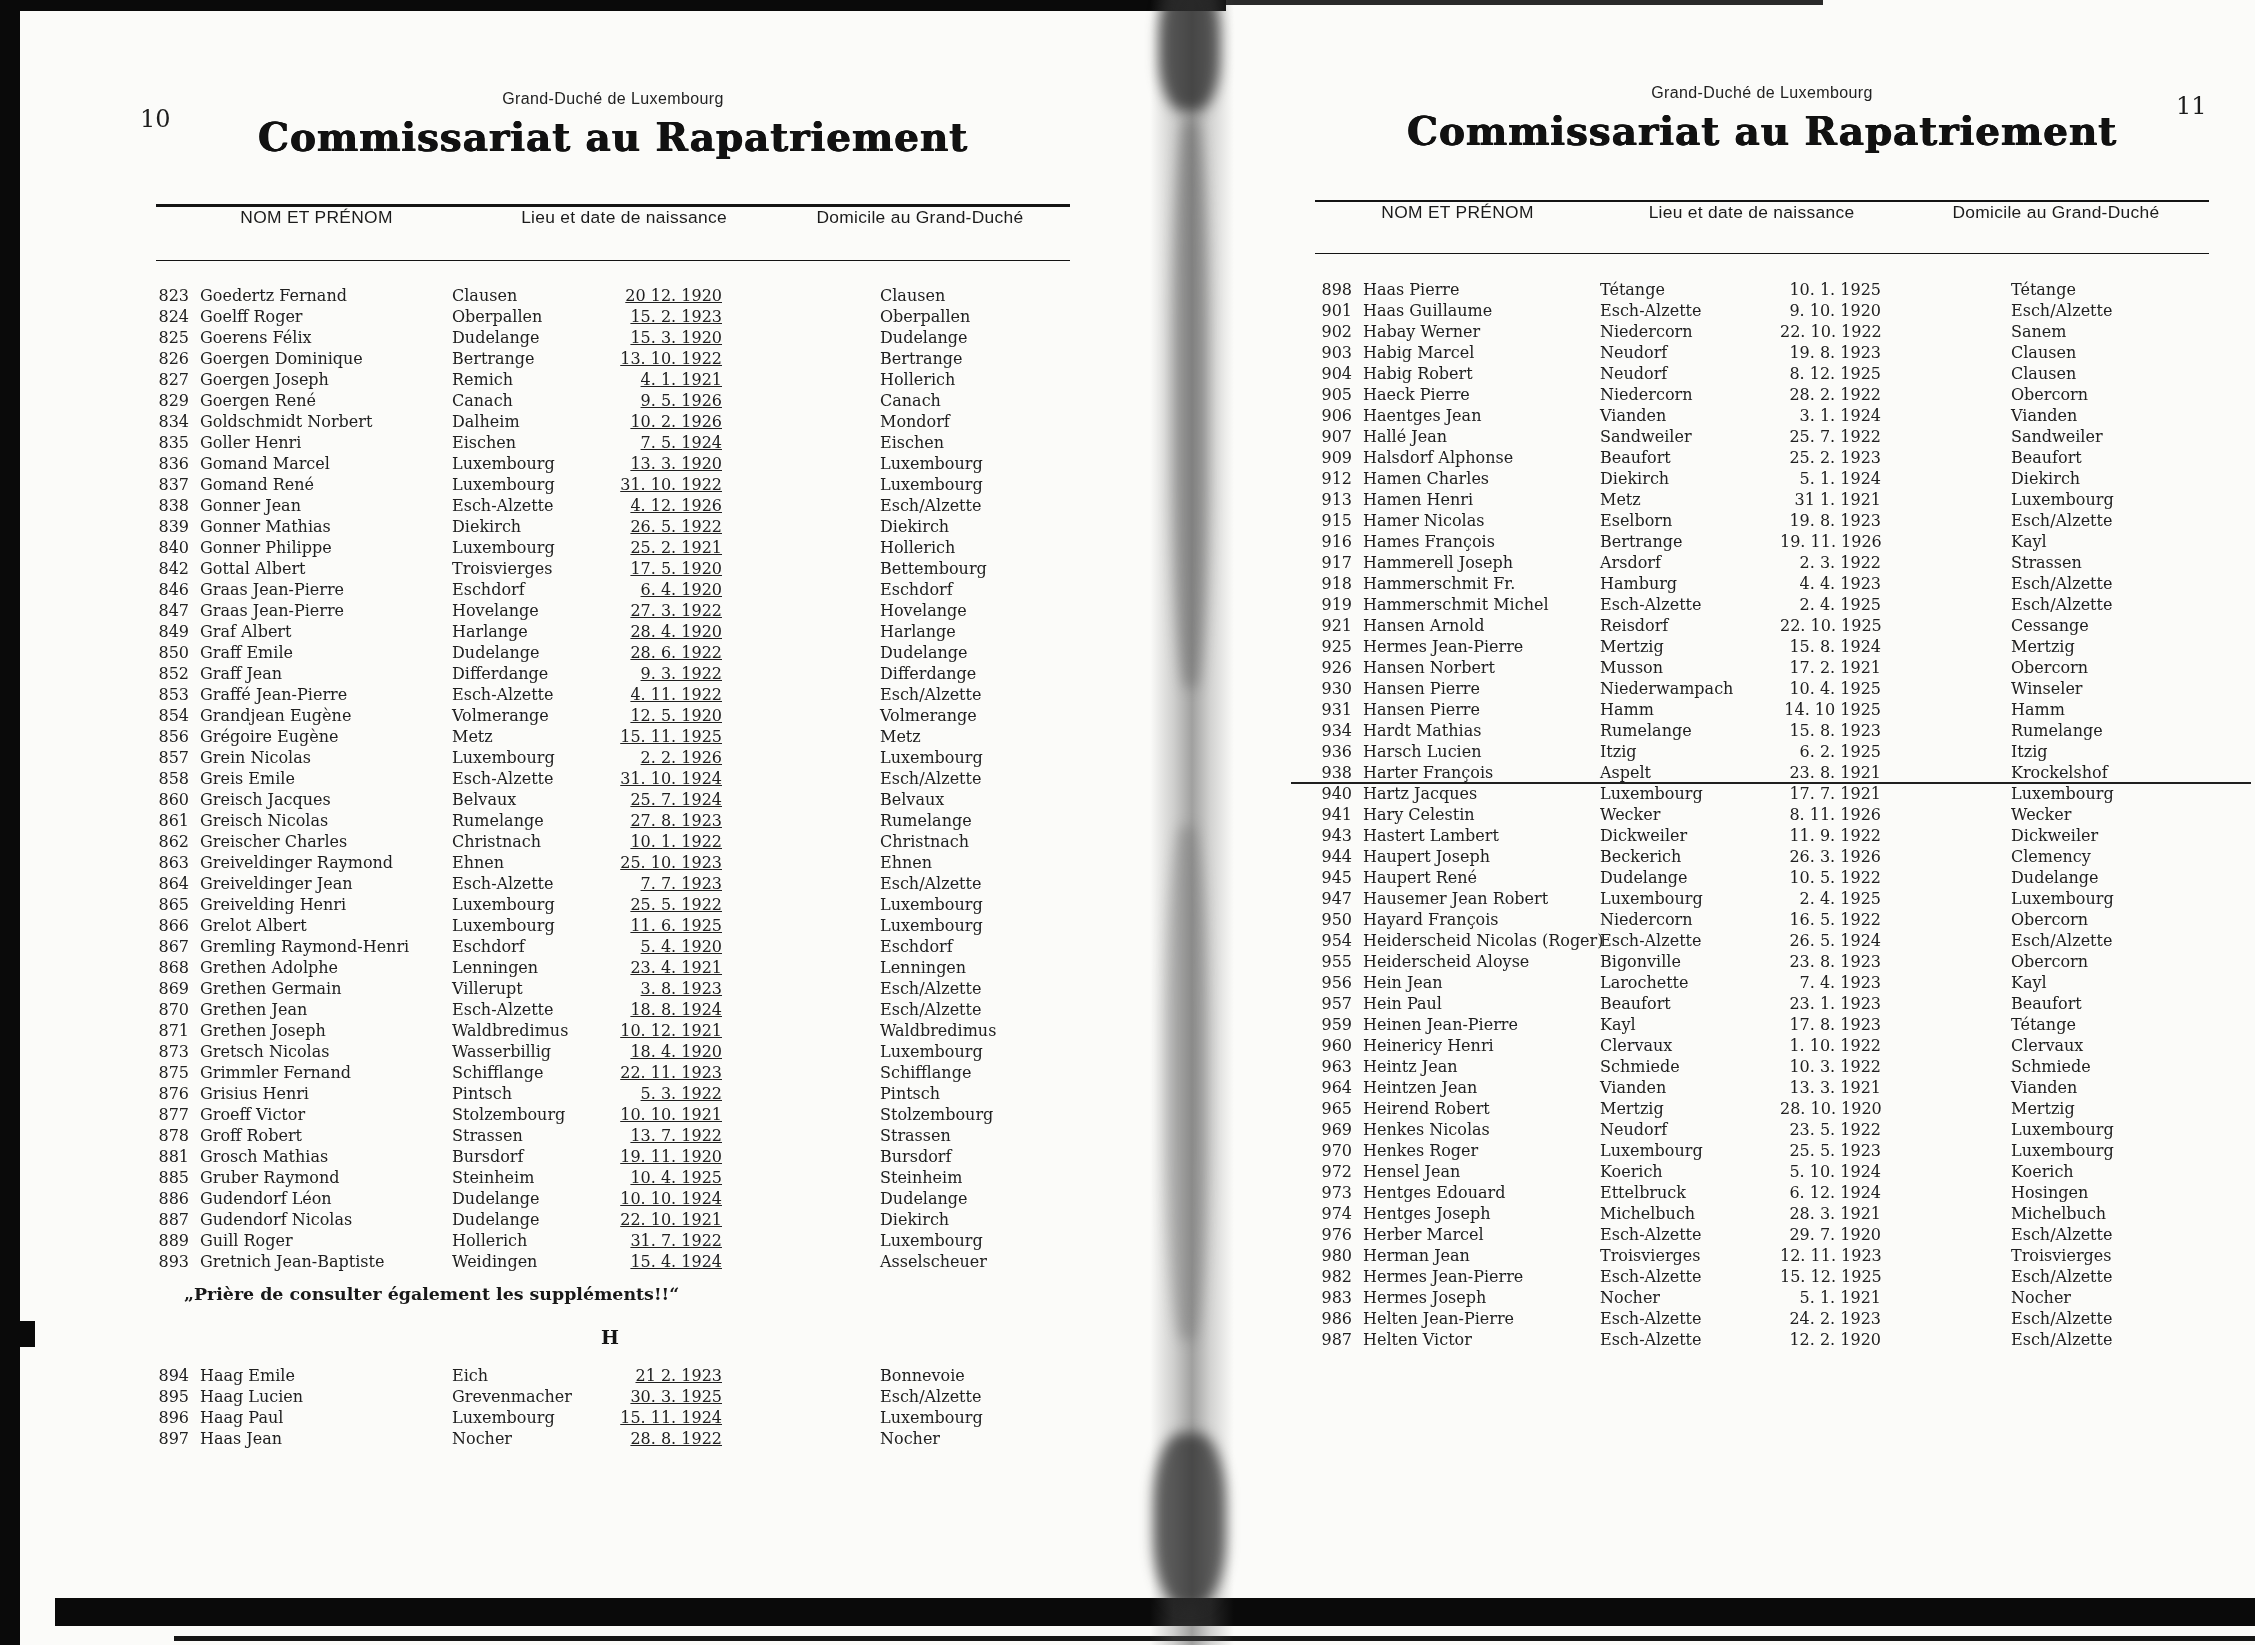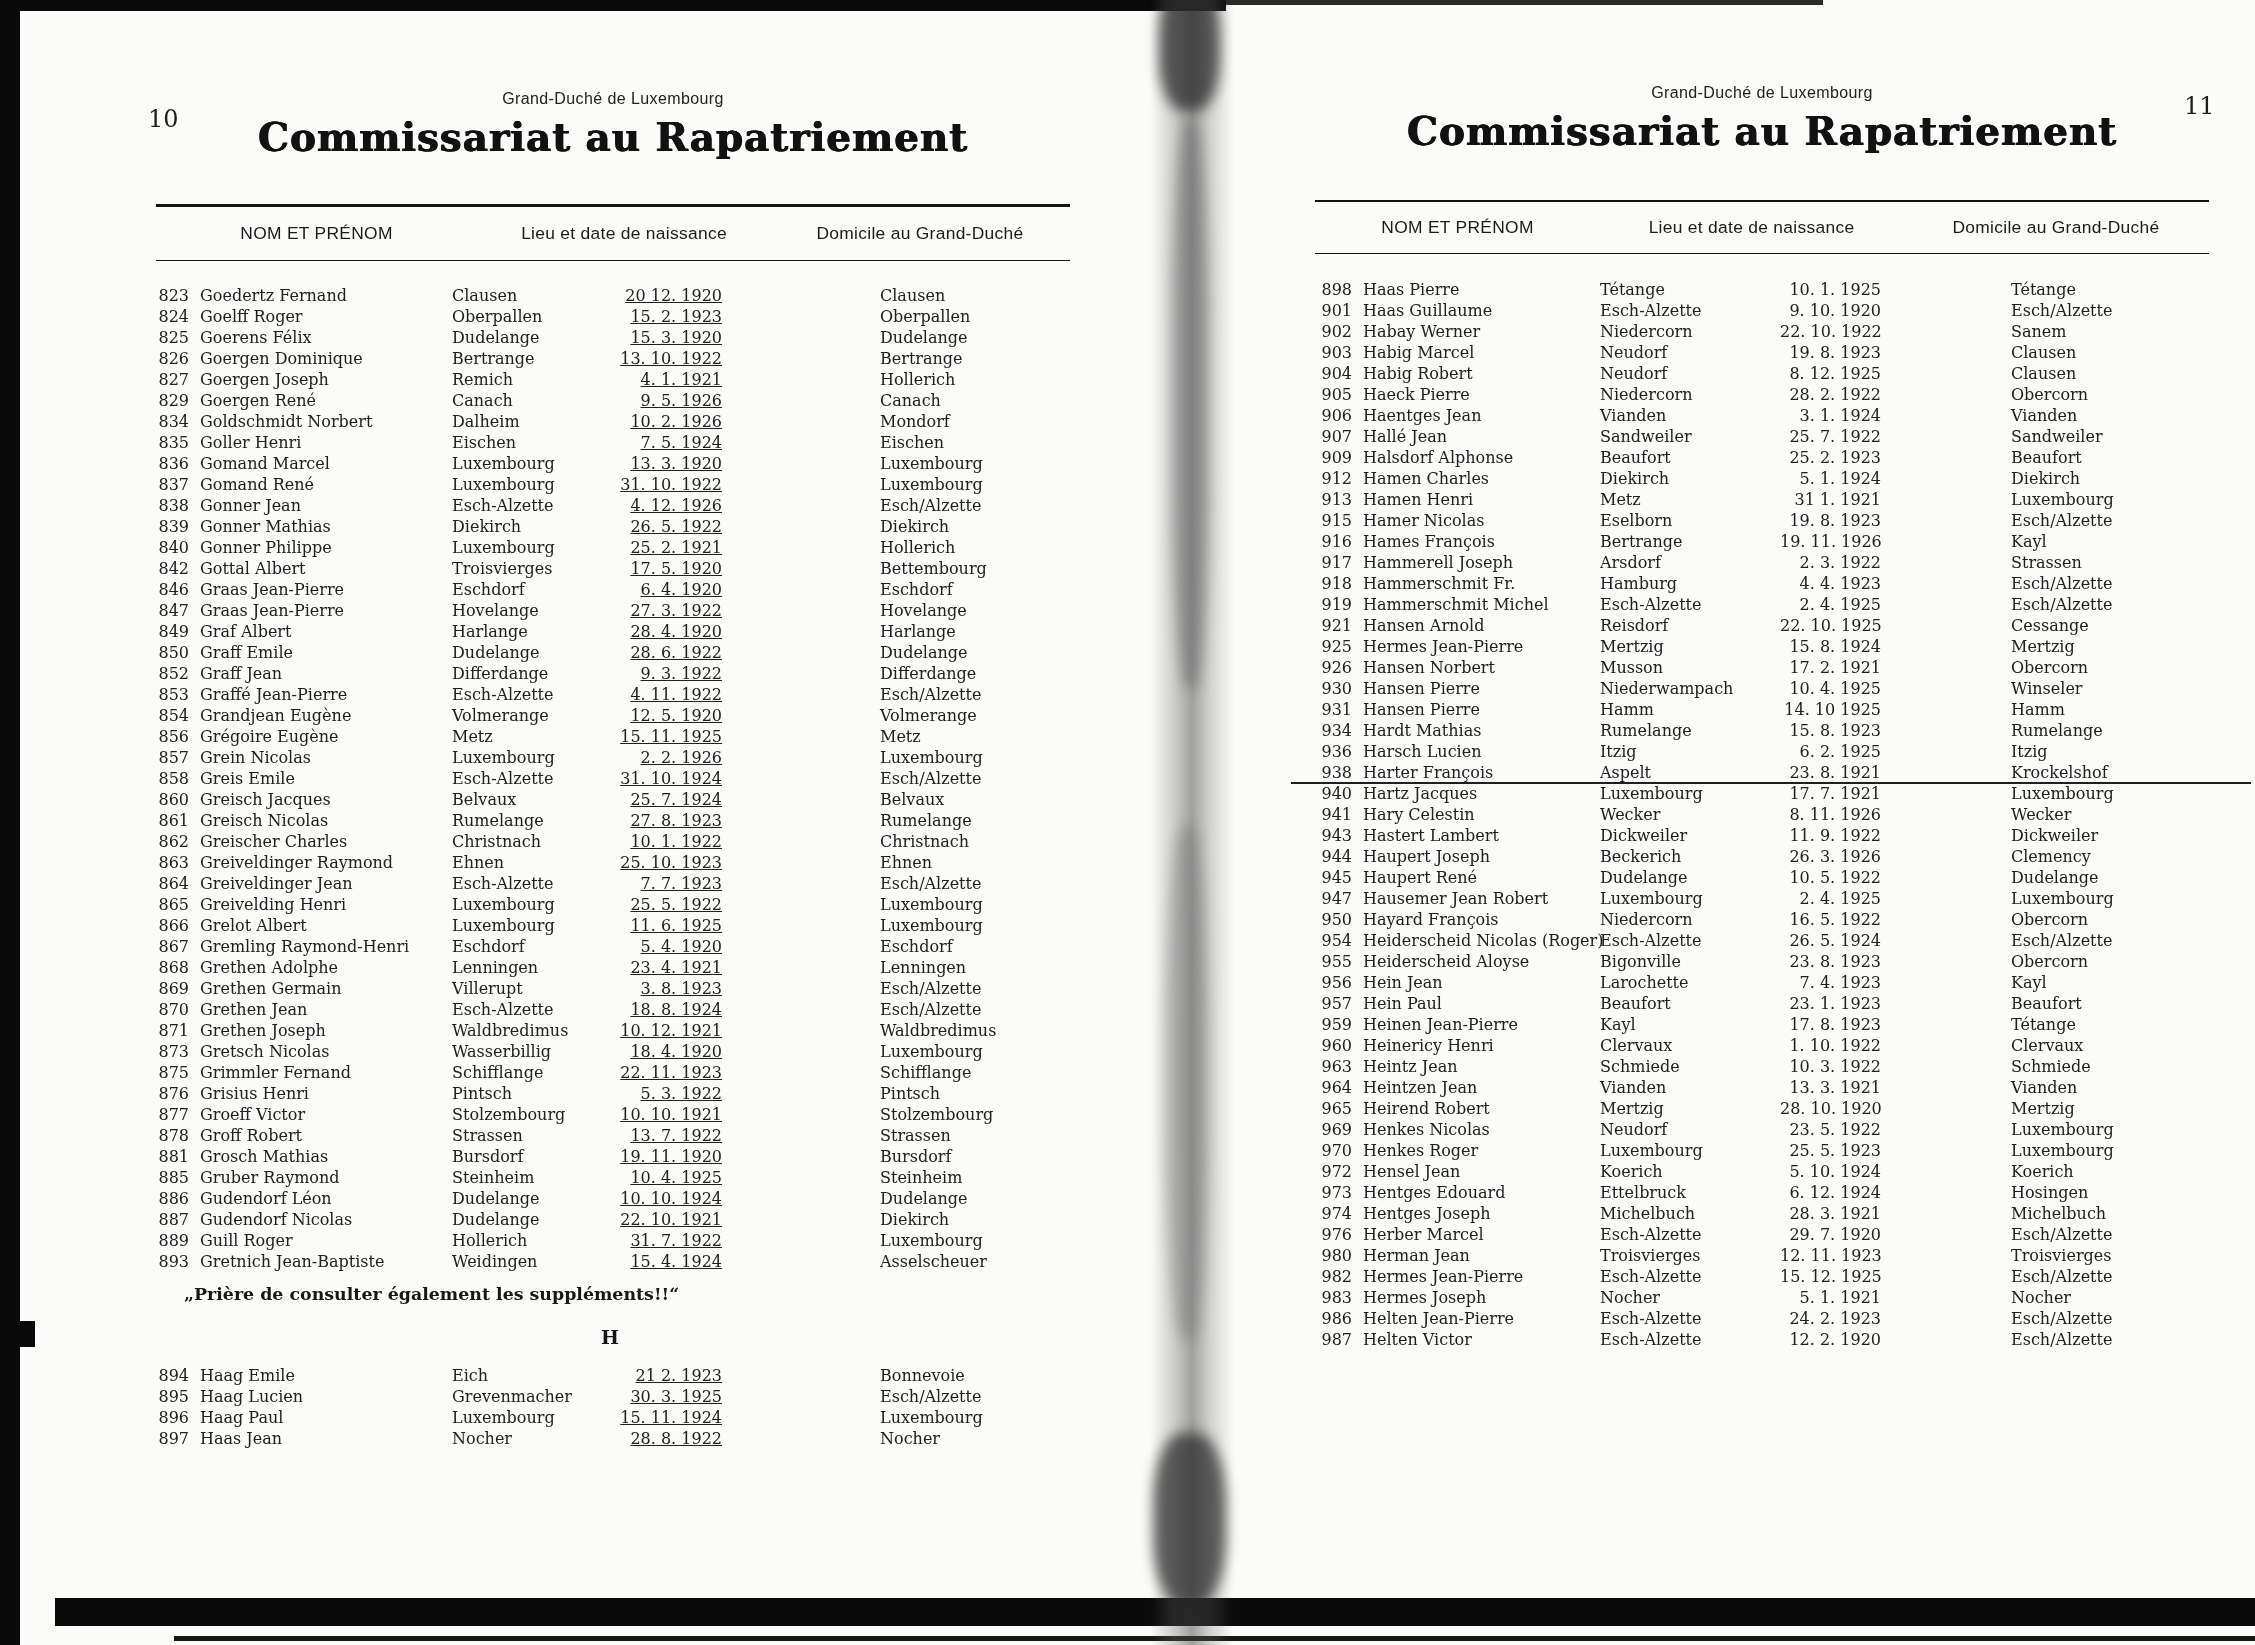--- a/index.html
+++ b/index.html
@@ -25,38 +25,38 @@
   #gutter-top{left:1159px;top:-18.4px;width:61px;height:129px;background:rgba(40,40,40,.75);}
   #gutter-mid{left:1172px;top:119px;width:37px;height:569px;background:rgba(80,80,80,.38);}
   #gutter-low{left:1166px;top:826px;width:42px;height:514px;background:rgba(90,90,90,.30);}
   #gutter-bot{left:1153px;top:1433px;width:73px;height:174px;background:rgba(35,35,35,.70);}
 
   
   .page{position:absolute;top:0;height:1646px;}
   #pageL{left:0;width:1153px;}
   #pageR{left:1153px;width:1102px;}
 
-  .page-number{position:absolute;font-size:24px;color:#1d1d1d;margin-left:8px;}
+  .page-number{position:absolute;font-size:24px;color:#1d1d1d;}
   #pnL{left:140px;top:105px;}
   #pnR{left:1023px;top:92px;}
 
   .page-header{position:absolute;text-align:center;}
   #headerL{left:156px;top:90px;width:914px;}
   #headerR{left:162px;top:84px;width:894px;}
   .country{
     font-family:"Liberation Sans", sans-serif;font-size:16px;color:#222;
     letter-spacing:0.4px;margin-bottom:5.5px;
   }
   .book-title{
     font-size:39px;font-weight:bold;letter-spacing:0.9px;color:#111;
     text-shadow:0.6px 0 0 #111, -0.4px 0 0 #111;
   }
 
   .thead{
-    position:absolute;display:flex;align-items:center;
+    position:absolute;display:flex;align-items:flex-start;
     border-top:3.7px solid #141414;border-bottom:1.8px solid #141414;
     font-family:"Liberation Sans", sans-serif;font-size:17.4px;color:#1b1b1b;
     letter-spacing:0.3px;
   }
   #theadL{left:156px;top:204px;width:914px;height:53px;}
   #theadR{left:162px;top:200px;width:894px;height:51px;border-top-width:2.8px;}
   .th{display:flex;align-items:center;justify-content:center;white-space:nowrap;}
   #theadL .th:nth-child(1){width:321px;}
   #theadL .th:nth-child(2){width:294px;}
   #theadL .th:nth-child(3){width:298px;}

